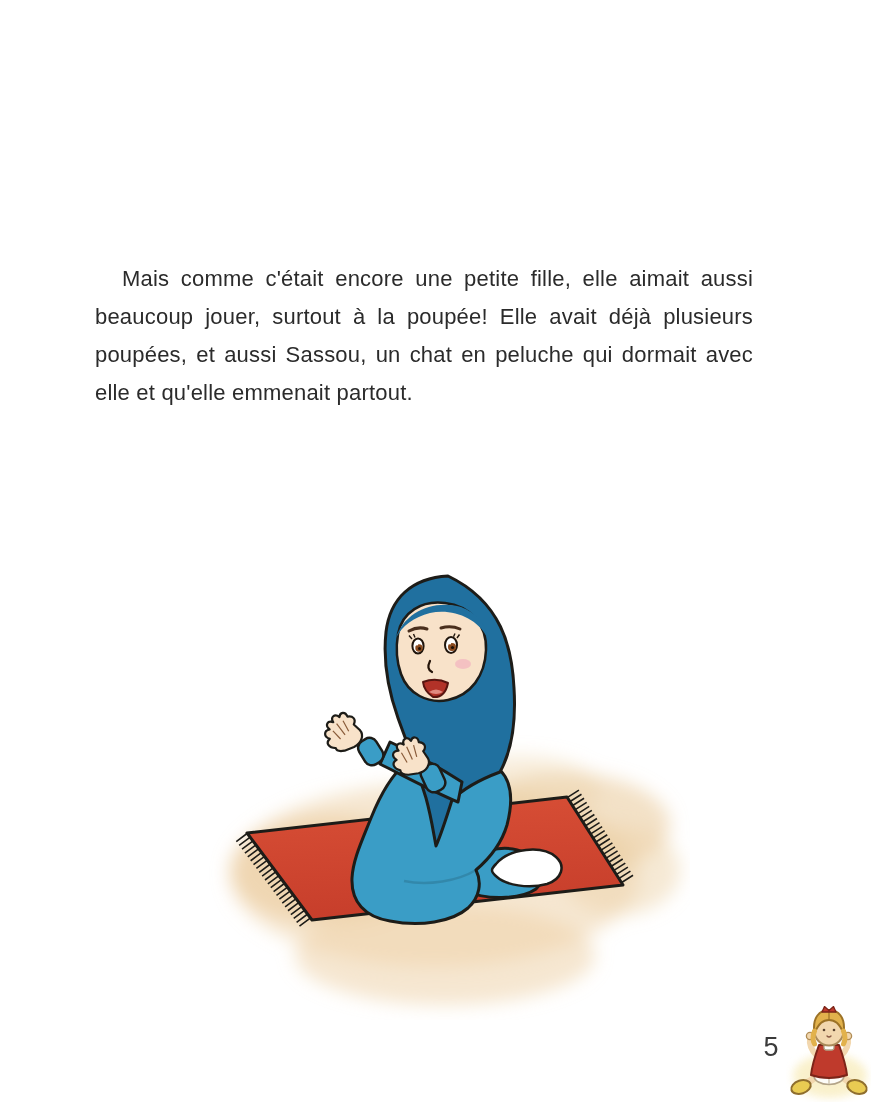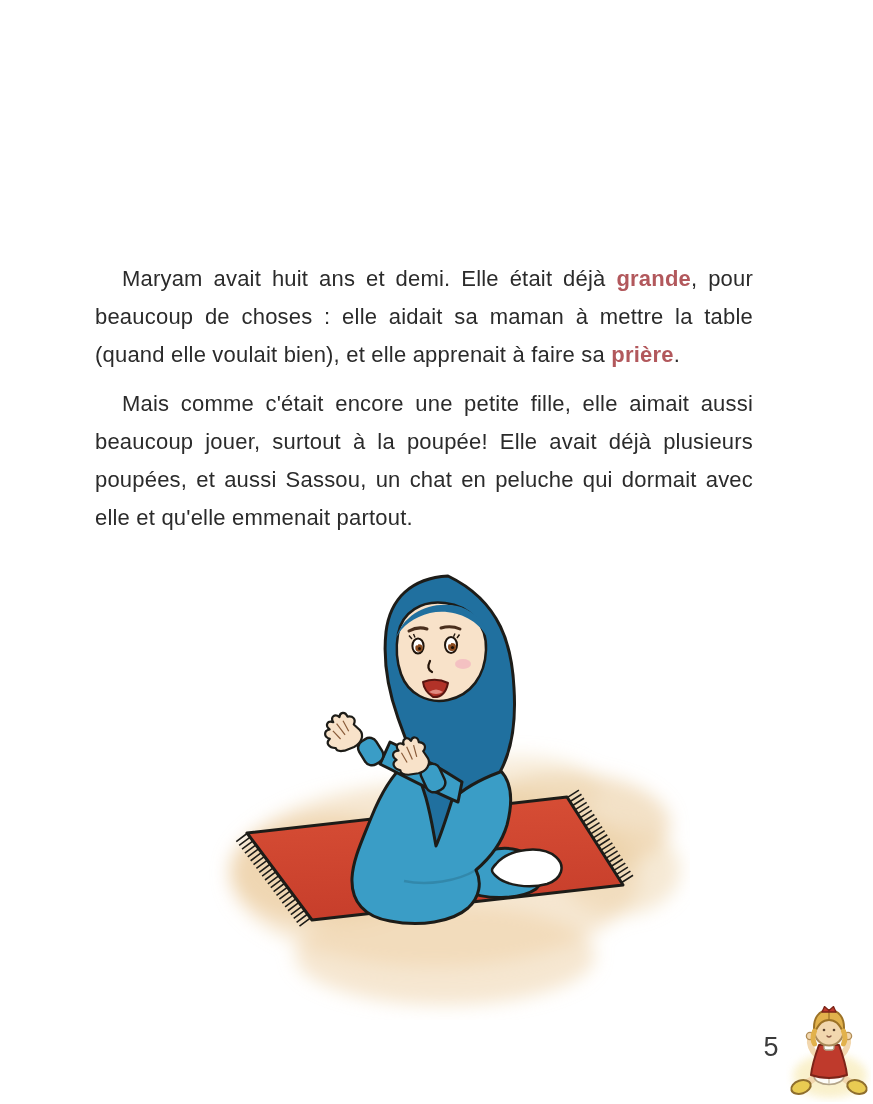--- a/index.html
+++ b/index.html
@@ -23,21 +23,20 @@
     font-size:27px;color:#3b3b3b;text-align:center;
   }
   svg .ol{stroke:var(--outline,#1d1c18);}
 </style>
 </head>
 <body>
 
 <div class="page">
 
   <div class="story">
-    <p><span>Maryam avait huit ans et demi. Elle était déjà </span><span class="accent">grande</span><span>, pour beaucoup de choses&nbsp;: elle aidait sa maman à mettre la table (quand elle voulait bien), et elle apprenait à faire sa </span><span class="accent">prière</span><span>.</span></p>
     <p><span>Mais comme c'était encore une petite fille, elle aimait aussi beaucoup jouer, surtout à la poupée! Elle avait déjà plusieurs poupées, et aussi Sassou, un chat en peluche qui dormait avec elle et qu'elle emmenait partout.</span></p>
   </div>
 
   <div class="figure">
     <svg viewBox="0 0 500 480" width="500" height="480">
       <defs>
         <filter id="soft" x="-40%" y="-40%" width="180%" height="180%">
             <feGaussianBlur stdDeviation="9"></feGaussianBlur>
           </filter>
         <filter id="soft2" x="-60%" y="-60%" width="220%" height="220%">

